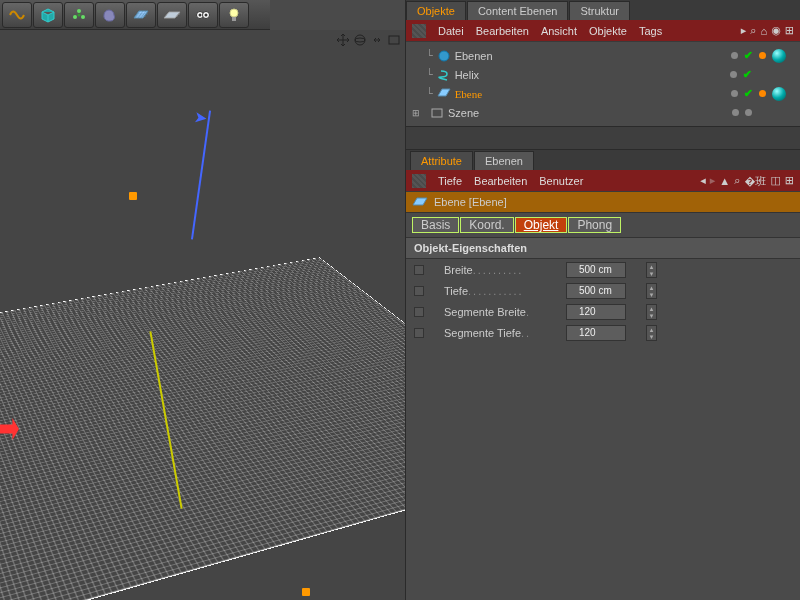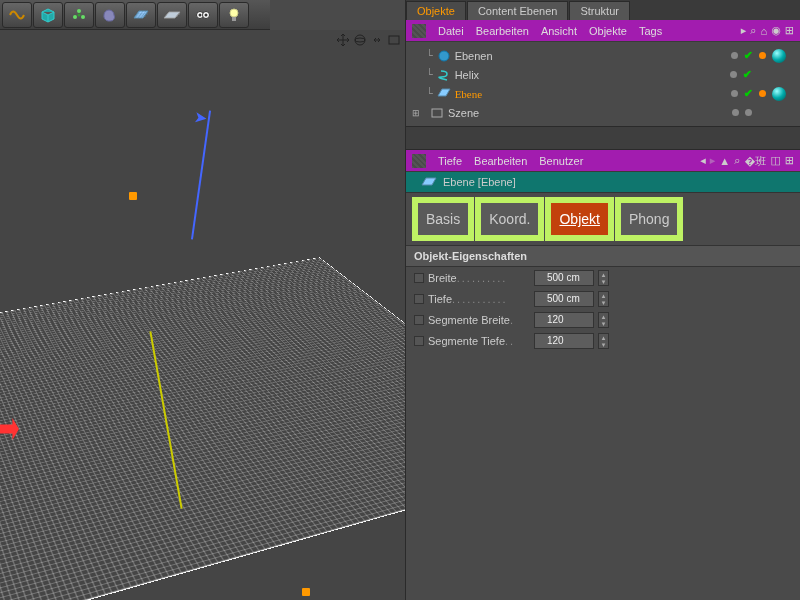--- a/index.html
+++ b/index.html
@@ -7,42 +7,42 @@
 .toolbar { position: absolute; top: 0; left: 0; width: 270px; height: 30px; background: linear-gradient(#565656, #3e3e3e); border-bottom: 1px solid #2a2a2a; display: flex; align-items: center; padding: 2px; gap: 1px; }
 .tool-btn { width: 30px; height: 26px; background: linear-gradient(#666, #444); border: 1px solid #2a2a2a; border-radius: 3px; display: flex; align-items: center; justify-content: center; cursor: pointer; }
 .tool-btn svg { width: 20px; height: 20px; }
 .viewport { position: absolute; top: 30px; left: 0; width: 405px; height: 570px; background: #454545; overflow: hidden; }
 .viewport-toolbar { position: absolute; top: 0; right: 4px; height: 20px; display: flex; gap: 3px; align-items: center; z-index: 10; }
 .vp-icon { width: 14px; height: 14px; color: #222; }
 .right-panel { position: absolute; top: 0; left: 405px; width: 395px; height: 600px; background: #4a4a4a; border-left: 1px solid #2a2a2a; display: flex; flex-direction: column; }
 .tabs { display: flex; height: 20px; background: #3a3a3a; align-items: flex-end; }
 .tab { padding: 3px 10px; background: #555; color: #ccc; border: 1px solid #2a2a2a; border-bottom: none; cursor: pointer; margin-right: 1px; }
 .tab.active { background: #4a4a4a; color: #f90; }
-.menubar { height: 22px; background: #a21caf; display: flex; align-items: center; padding: 0 6px; gap: 12px; color: #ddd; border-bottom: 1px solid #3a3a3a; }
+.menubar { height: 22px; background: #7f1d1d; display: flex; align-items: center; padding: 0 6px; gap: 12px; color: #ddd; border-bottom: 1px solid #3a3a3a; }
 .menubar .hatch { width: 14px; height: 14px; background: repeating-linear-gradient(45deg, #555, #555 2px, #4a4a4a 2px, #4a4a4a 4px); }
 .menubar .right-icons { margin-left: auto; display: flex; gap: 4px; align-items: center; color: #ccc; }
 .tree { padding: 4px 6px; color: #ccc; }
 .tree-row { display: flex; align-items: center; height: 19px; gap: 4px; }
 .tree-line { color: #888; font-family: monospace; }
 .tree-icon { width: 14px; height: 14px; display: inline-flex; align-items: center; justify-content: center; }
 .tree-label { color: #ccc; }
 .tree-label.sel { color: #f90; font-family: Liberation Serif, serif; }
 .dots-col { display: flex; gap: 6px; margin-left: auto; padding-right: 8px; align-items: center; }
 .dot { width: 7px; height: 7px; border-radius: 50%; background: #888; }
 .check { color: #0c0; font-weight: bold; font-size: 11px; }
 .mat-ball { width: 14px; height: 14px; border-radius: 50%; background: radial-gradient(circle at 35% 30%, #9ff, #0aa 50%, #055); }
 .expander { width: 10px; color: #aaa; font-size: 9px; }
 .splitter { height: 24px; background: #3e3e3e; border-top: 1px solid #2a2a2a; border-bottom: 1px solid #2a2a2a; }
 .attr-tabs { display: flex; height: 20px; background: #3a3a3a; align-items: flex-end; padding-left: 4px; }
-.attr-header { padding: 4px 15px; display: flex; align-items: center; gap: 6px; color: #ccc; border-bottom: 1px solid #333; background: #0f766e; }
+.attr-header { padding: 4px 6px; display: flex; align-items: center; gap: 6px; color: #ccc; border-bottom: 1px solid #333; background: #a16207; }
 .subtabs { display: flex; gap: 1px; padding: 4px 6px; }
-.subtab { padding: 8px 8px; background: #5a5a5a; color: #ccc; border: 6px solid #bef264; cursor: pointer; font-size: 14px; }
+.subtab { padding: 0 8px; background: #5a5a5a; color: #ccc; border: 1px solid #bef264; cursor: pointer; font-size: 12px; }
 .subtab.active { background: #c2410c; color: #fff; text-decoration: underline; }
 .section-title { padding: 4px 8px; color: #ddd; font-weight: bold; background: #555; border-top: 1px solid #333; border-bottom: 1px solid #333; }
-.prop-row { display: flex; align-items: center; height: 21px; padding: 0 8px; color: #ccc; gap: 4px; }
+.prop-row { display: flex; align-items: center; height: 21px; padding: 0 8px; color: #ccc; gap: 20px; }
 .prop-label { width: 102px; overflow: hidden; white-space: nowrap; }
 .prop-dots { color: #888; letter-spacing: 2px; }
 .prop-input { width: 60px; height: 16px; background: #5d5d5d; border: 1px solid #333; color: #eee; padding: 0 12px; font-size: 10px; }
 .spinner { width: 11px; height: 16px; background: #555; border: 1px solid #333; display: flex; flex-direction: column; justify-content: center; align-items: center; }
 .spinner::before { content: '▴'; font-size: 7px; color: #aaa; line-height: 7px; }
 .spinner::after { content: '▾'; font-size: 7px; color: #aaa; line-height: 7px; }
 .dropdown { width: 71px; height: 16px; background: #5d5d5d; border: 1px solid #333; color: #eee; padding: 0 4px; font-size: 10px; display: flex; align-items: center; justify-content: space-between; }
 .cb { width: 10px; height: 10px; border: 1px solid #333; background: #555; }
 .plane-mesh { position: absolute; left: -90px; top: 120px; width: 560px; height: 480px; transform: perspective(900px) rotateX(58deg) rotateZ(-22deg); background: linear-gradient(#1a8888, #1a8888); background-image: repeating-linear-gradient(0deg, rgba(255,255,255,.25) 0 1px, transparent 1px 5px), repeating-linear-gradient(90deg, rgba(255,255,255,.25) 0 1px, transparent 1px 5px); border: 1px solid #fff; }
 .handle { position: absolute; width: 8px; height: 8px; background: #f90; border-radius: 1px; }
@@ -212,20 +212,24 @@
         <div class="dots-col">
           <span class="dot"></span>
           <span class="dot"></span>
           <span style="width:28px"></span>
         </div>
       </div>
     </div>
 
   <div class="splitter"></div>
 
+  <div class="attr-tabs">
+    <div class="tab active">Attribute</div>
+    <div class="tab">Ebenen</div>
+  </div>
   <div class="menubar">
     <span class="hatch"></span>
     <span>Tiefe</span>
     <span>Bearbeiten</span>
     <span>Benutzer</span>
     <div class="right-icons">
       <span>◂</span>
       <span style="opacity:.4">▸</span>
       <span>▲</span>
       <span>⌕</span>

